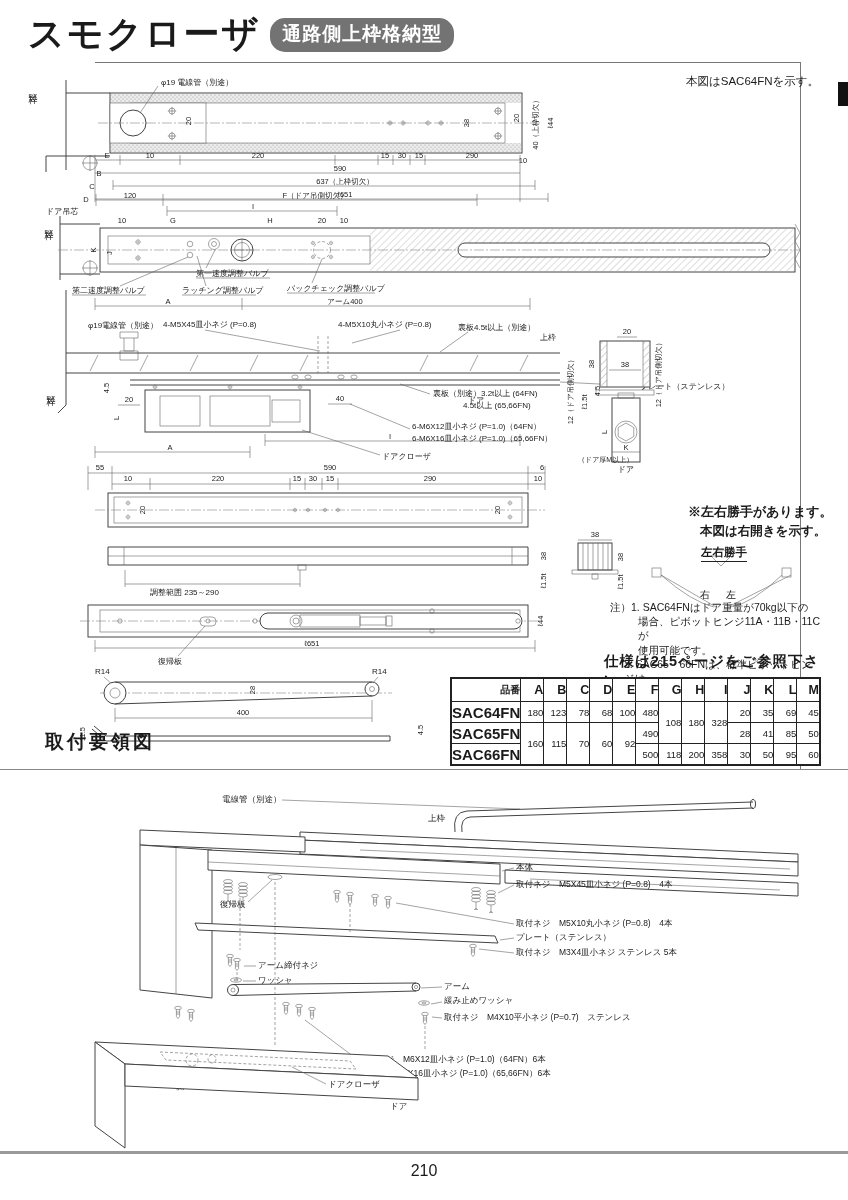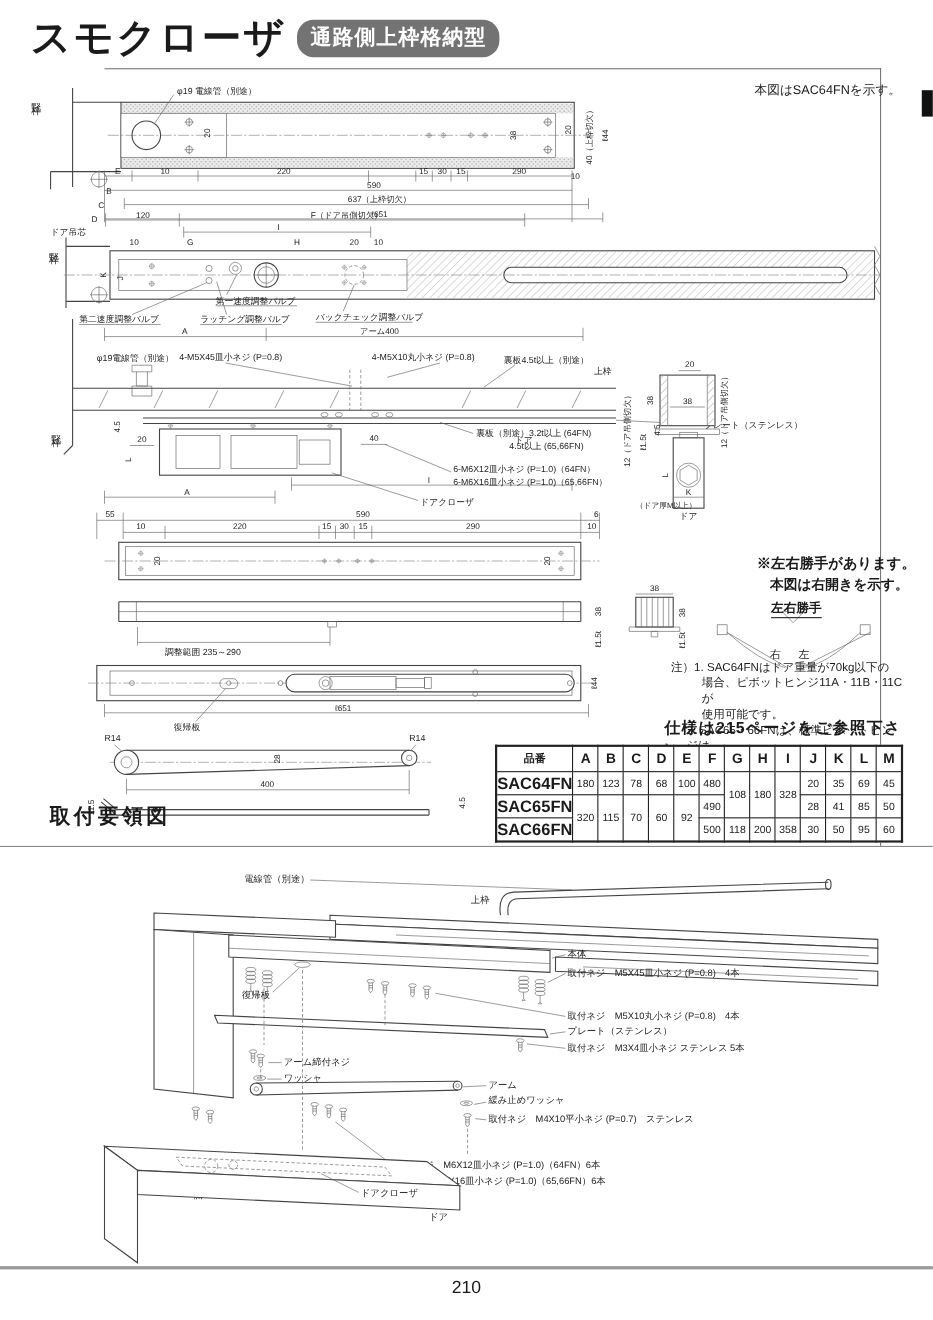--- a/index.html
+++ b/index.html
@@ -15,21 +15,21 @@
   .topbox{position:absolute;left:95px;top:62px;width:705px;height:706px;
           border-top:1px solid #777;border-right:1px solid #777;}
   .edgetab{position:absolute;right:0;top:82px;width:10px;height:24px;background:#111;}
   .divider{position:absolute;left:0;top:769px;width:848px;border-top:1px solid #888;}
   .n1{font-size:13px;font-weight:600;}
   .n2{font-size:12.5px;font-weight:600;}
   .n3{font-size:11.5px;font-weight:600;border-bottom:1.2px solid #222;padding-bottom:1px;}
   .notesblk{font-size:10.5px;line-height:14.2px;width:210px;}
   .specref{font-size:14.5px;font-weight:bold;letter-spacing:1px;}
   table.spec{border-collapse:collapse;border:2px solid #222;background:#fff;}
-  table.spec td,table.spec th{border:1px solid #222;text-align:center;padding:0;}
+  table.spec td,table.spec th{border:1px solid #222;text-align:right;padding:0;}
   table.spec th{font-size:12.5px;height:22px;}
   table.spec th.pn{font-size:10px;font-weight:600;}
   table.spec td{font-size:9.5px;height:20px;}
   table.spec td.model{font-size:15px;font-weight:bold;text-align:center;}
   .insttitle{font-size:19px;font-weight:bold;letter-spacing:3px;}
   .footrule{position:absolute;left:0;top:1151px;width:848px;height:3px;background:#9a9a9a;}
   .pageno{position:absolute;left:0;top:1162px;width:848px;text-align:center;font-size:16px;}
   svg text{font-family:"Liberation Sans",sans-serif;fill:#222;font-size:7.5px;}
   svg .lb{font-size:8px;} svg .lb2{font-size:8.5px;}
   .ln{stroke:#444;stroke-width:1;fill:none;}
@@ -423,21 +423,21 @@
     <td rowspan="2">108</td>
     <td rowspan="2">180</td>
     <td rowspan="2">328</td>
     <td>20</td>
     <td>35</td>
     <td>69</td>
     <td>45</td>
   </tr>
   <tr>
     <td class="model">SAC65FN</td>
-    <td rowspan="2">320</td>
+    <td rowspan="2">160</td>
     <td rowspan="2">115</td>
     <td rowspan="2">70</td>
     <td rowspan="2">60</td>
     <td rowspan="2">92</td>
     <td>490</td>
     <td>28</td>
     <td>41</td>
     <td>85</td>
     <td>50</td>
   </tr>

